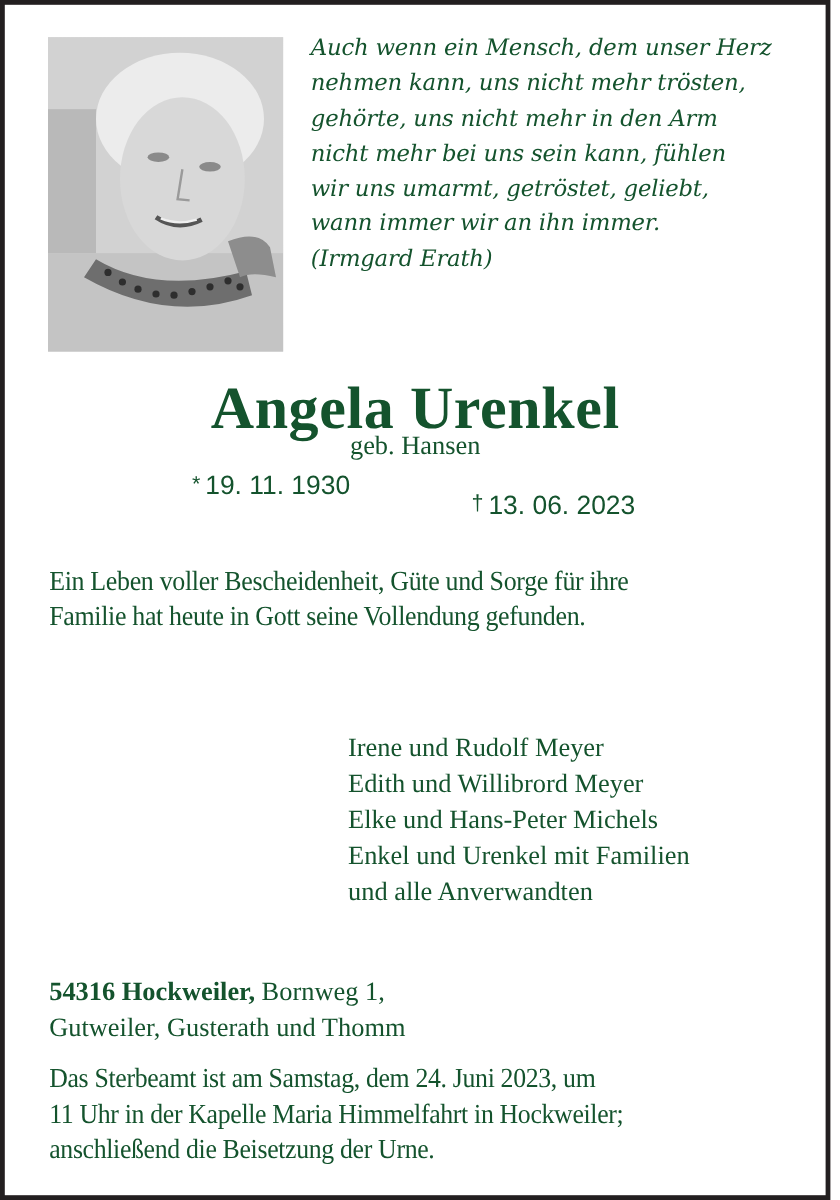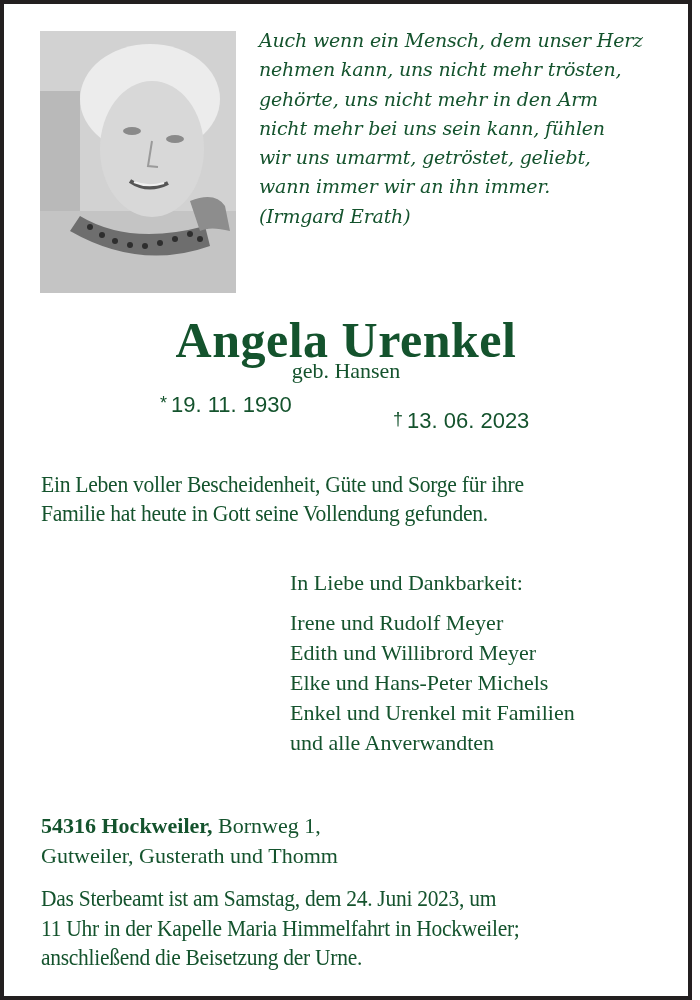--- a/index.html
+++ b/index.html
@@ -167,21 +167,20 @@
   </div>
   <div class="dates died">
     <span class="sym">†</span><span>13. 06. 2023</span>
   </div>
 
   <div class="intro">
     <div>Ein Leben voller Bescheidenheit, Güte und Sorge für ihre</div>
     <div>Familie hat heute in Gott seine Vollendung gefunden.</div>
   </div>
 
-  <div class="thanks">In Liebe und Dankbarkeit:</div>
 
   <div class="mourners">
     <div>Irene und Rudolf Meyer</div>
     <div>Edith und Willibrord Meyer</div>
     <div>Elke und Hans-Peter Michels</div>
     <div>Enkel und Urenkel mit Familien</div>
     <div>und alle Anverwandten</div>
   </div>
 
   <div class="address">

